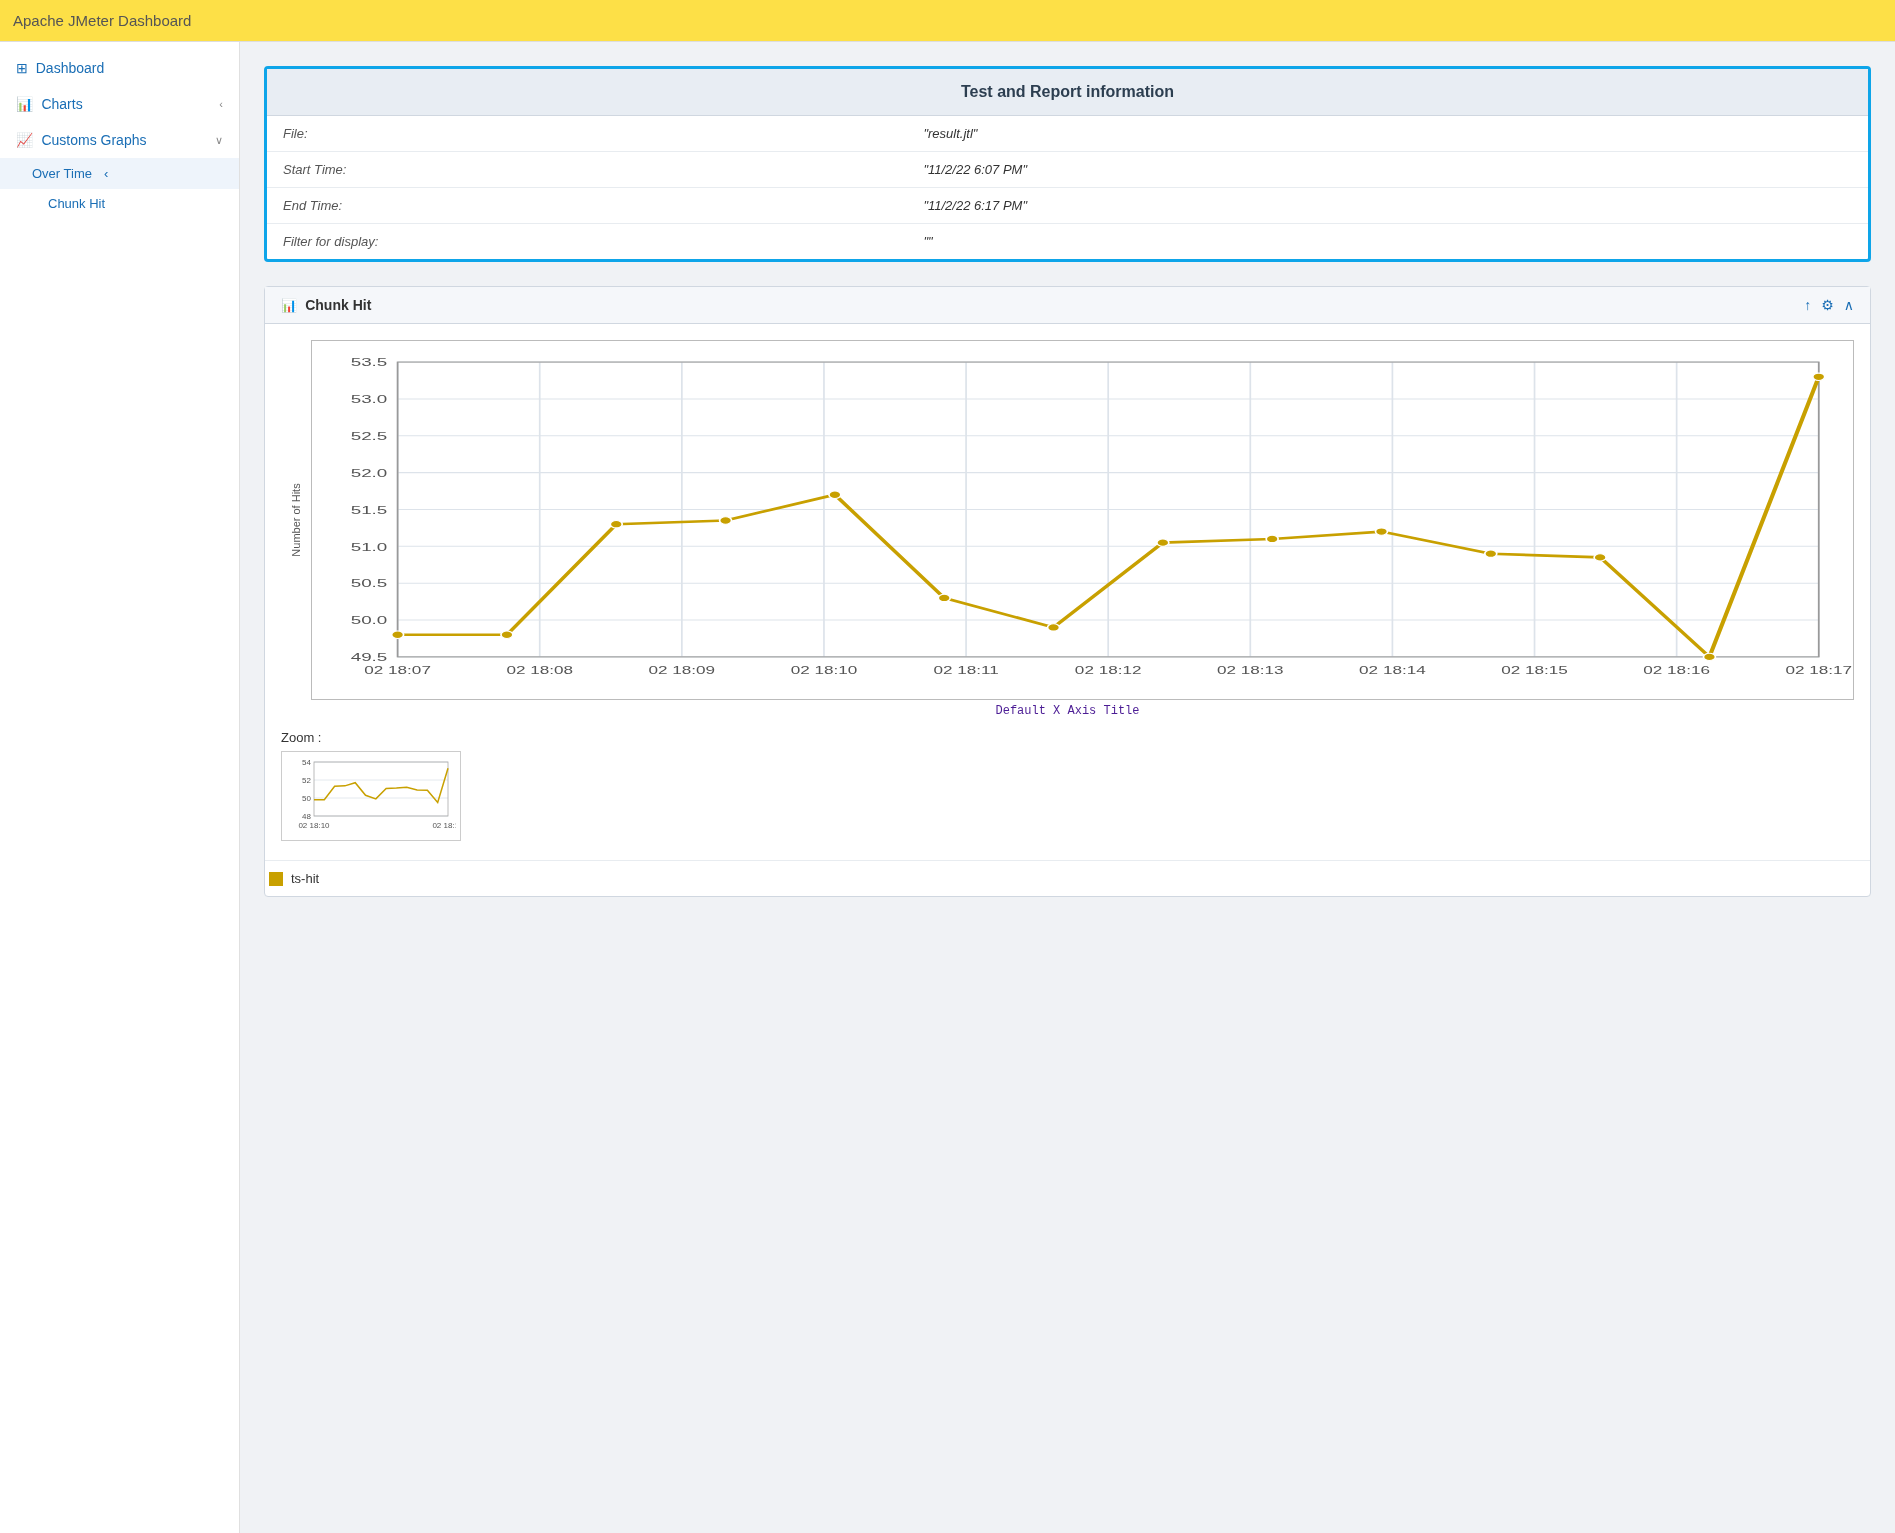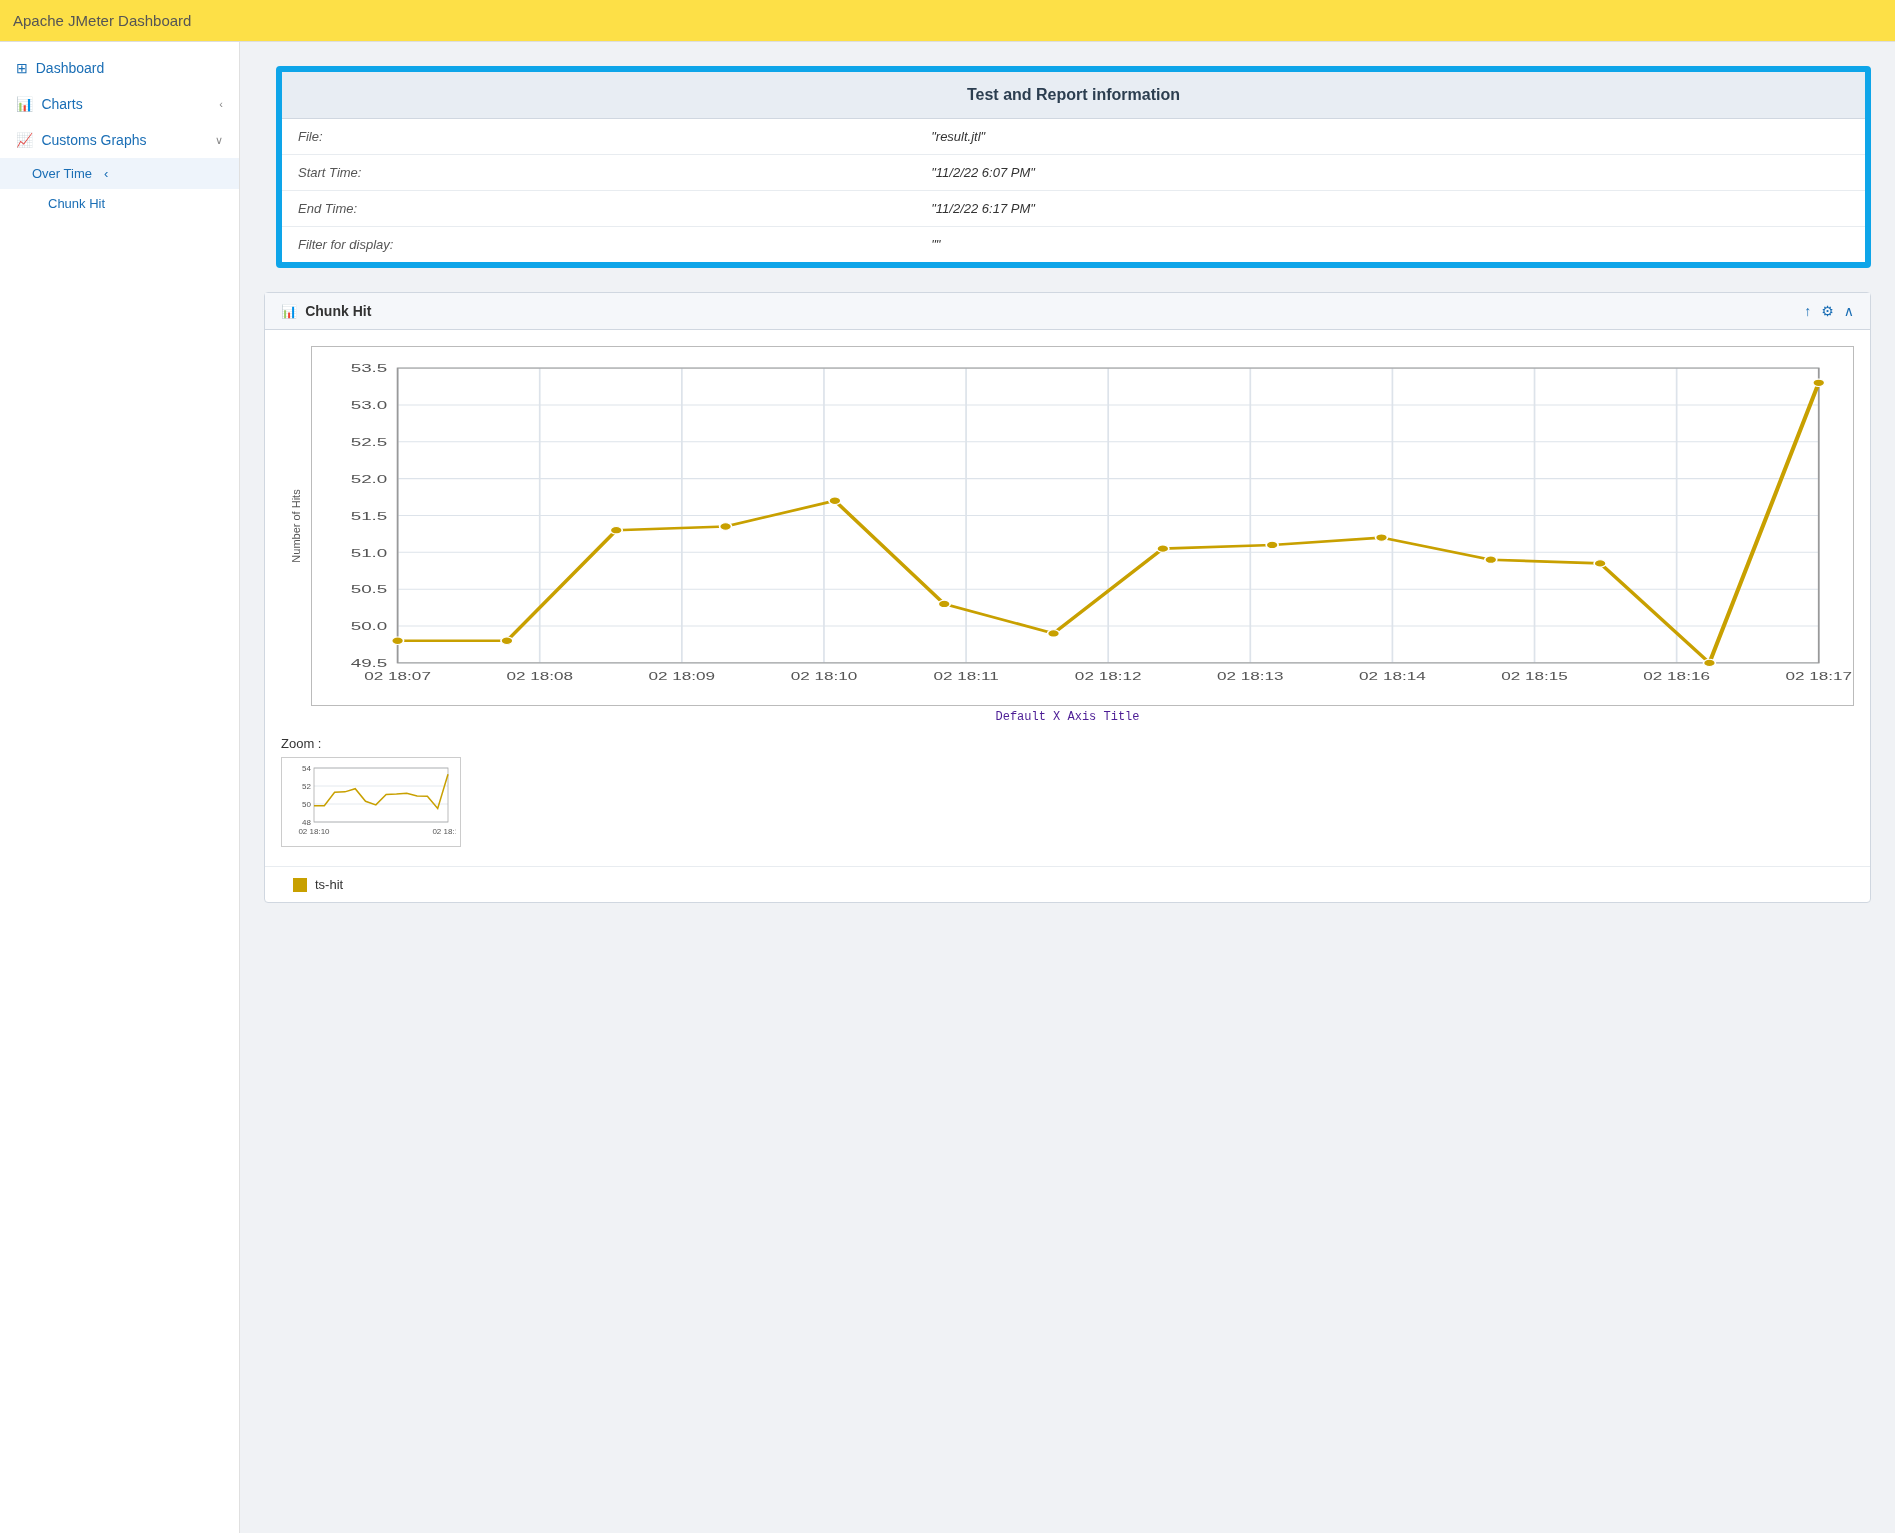--- a/index.html
+++ b/index.html
@@ -64,24 +64,23 @@
     }
     
     .main-content {
       flex: 1;
       padding: 24px;
       overflow-y: auto;
     }
     
     .card {
       background: #fff;
-      border: 6px solid #0ea5e9;
+      border: 3px solid #0ea5e9;
       border-radius: 4px;
       margin-bottom: 24px;
-      margin-left: 12px;
     }
     .card-header {
       background: #e8edf3;
       padding: 14px 20px;
       font-size: 16px;
       font-weight: bold;
       color: #2c3e50;
       text-align: center;
       border-bottom: 1px solid #d0d7e0;
     }
@@ -149,21 +148,21 @@
     .zoom-chart-wrapper {
       display: inline-block;
       border: 1px solid #ccc;
       background: #fff;
       padding: 4px;
     }
     
     .legend-area {
       display: flex;
       align-items: center;
-      padding: 10px 28px;
+      padding: 10px 4px;
       border-top: 1px solid #e8ecf0;
       gap: 8px;
     }
     .legend-box {
       width: 14px;
       height: 14px;
       background: #c8a000;
       display: inline-block;
       flex-shrink: 0;
     }

